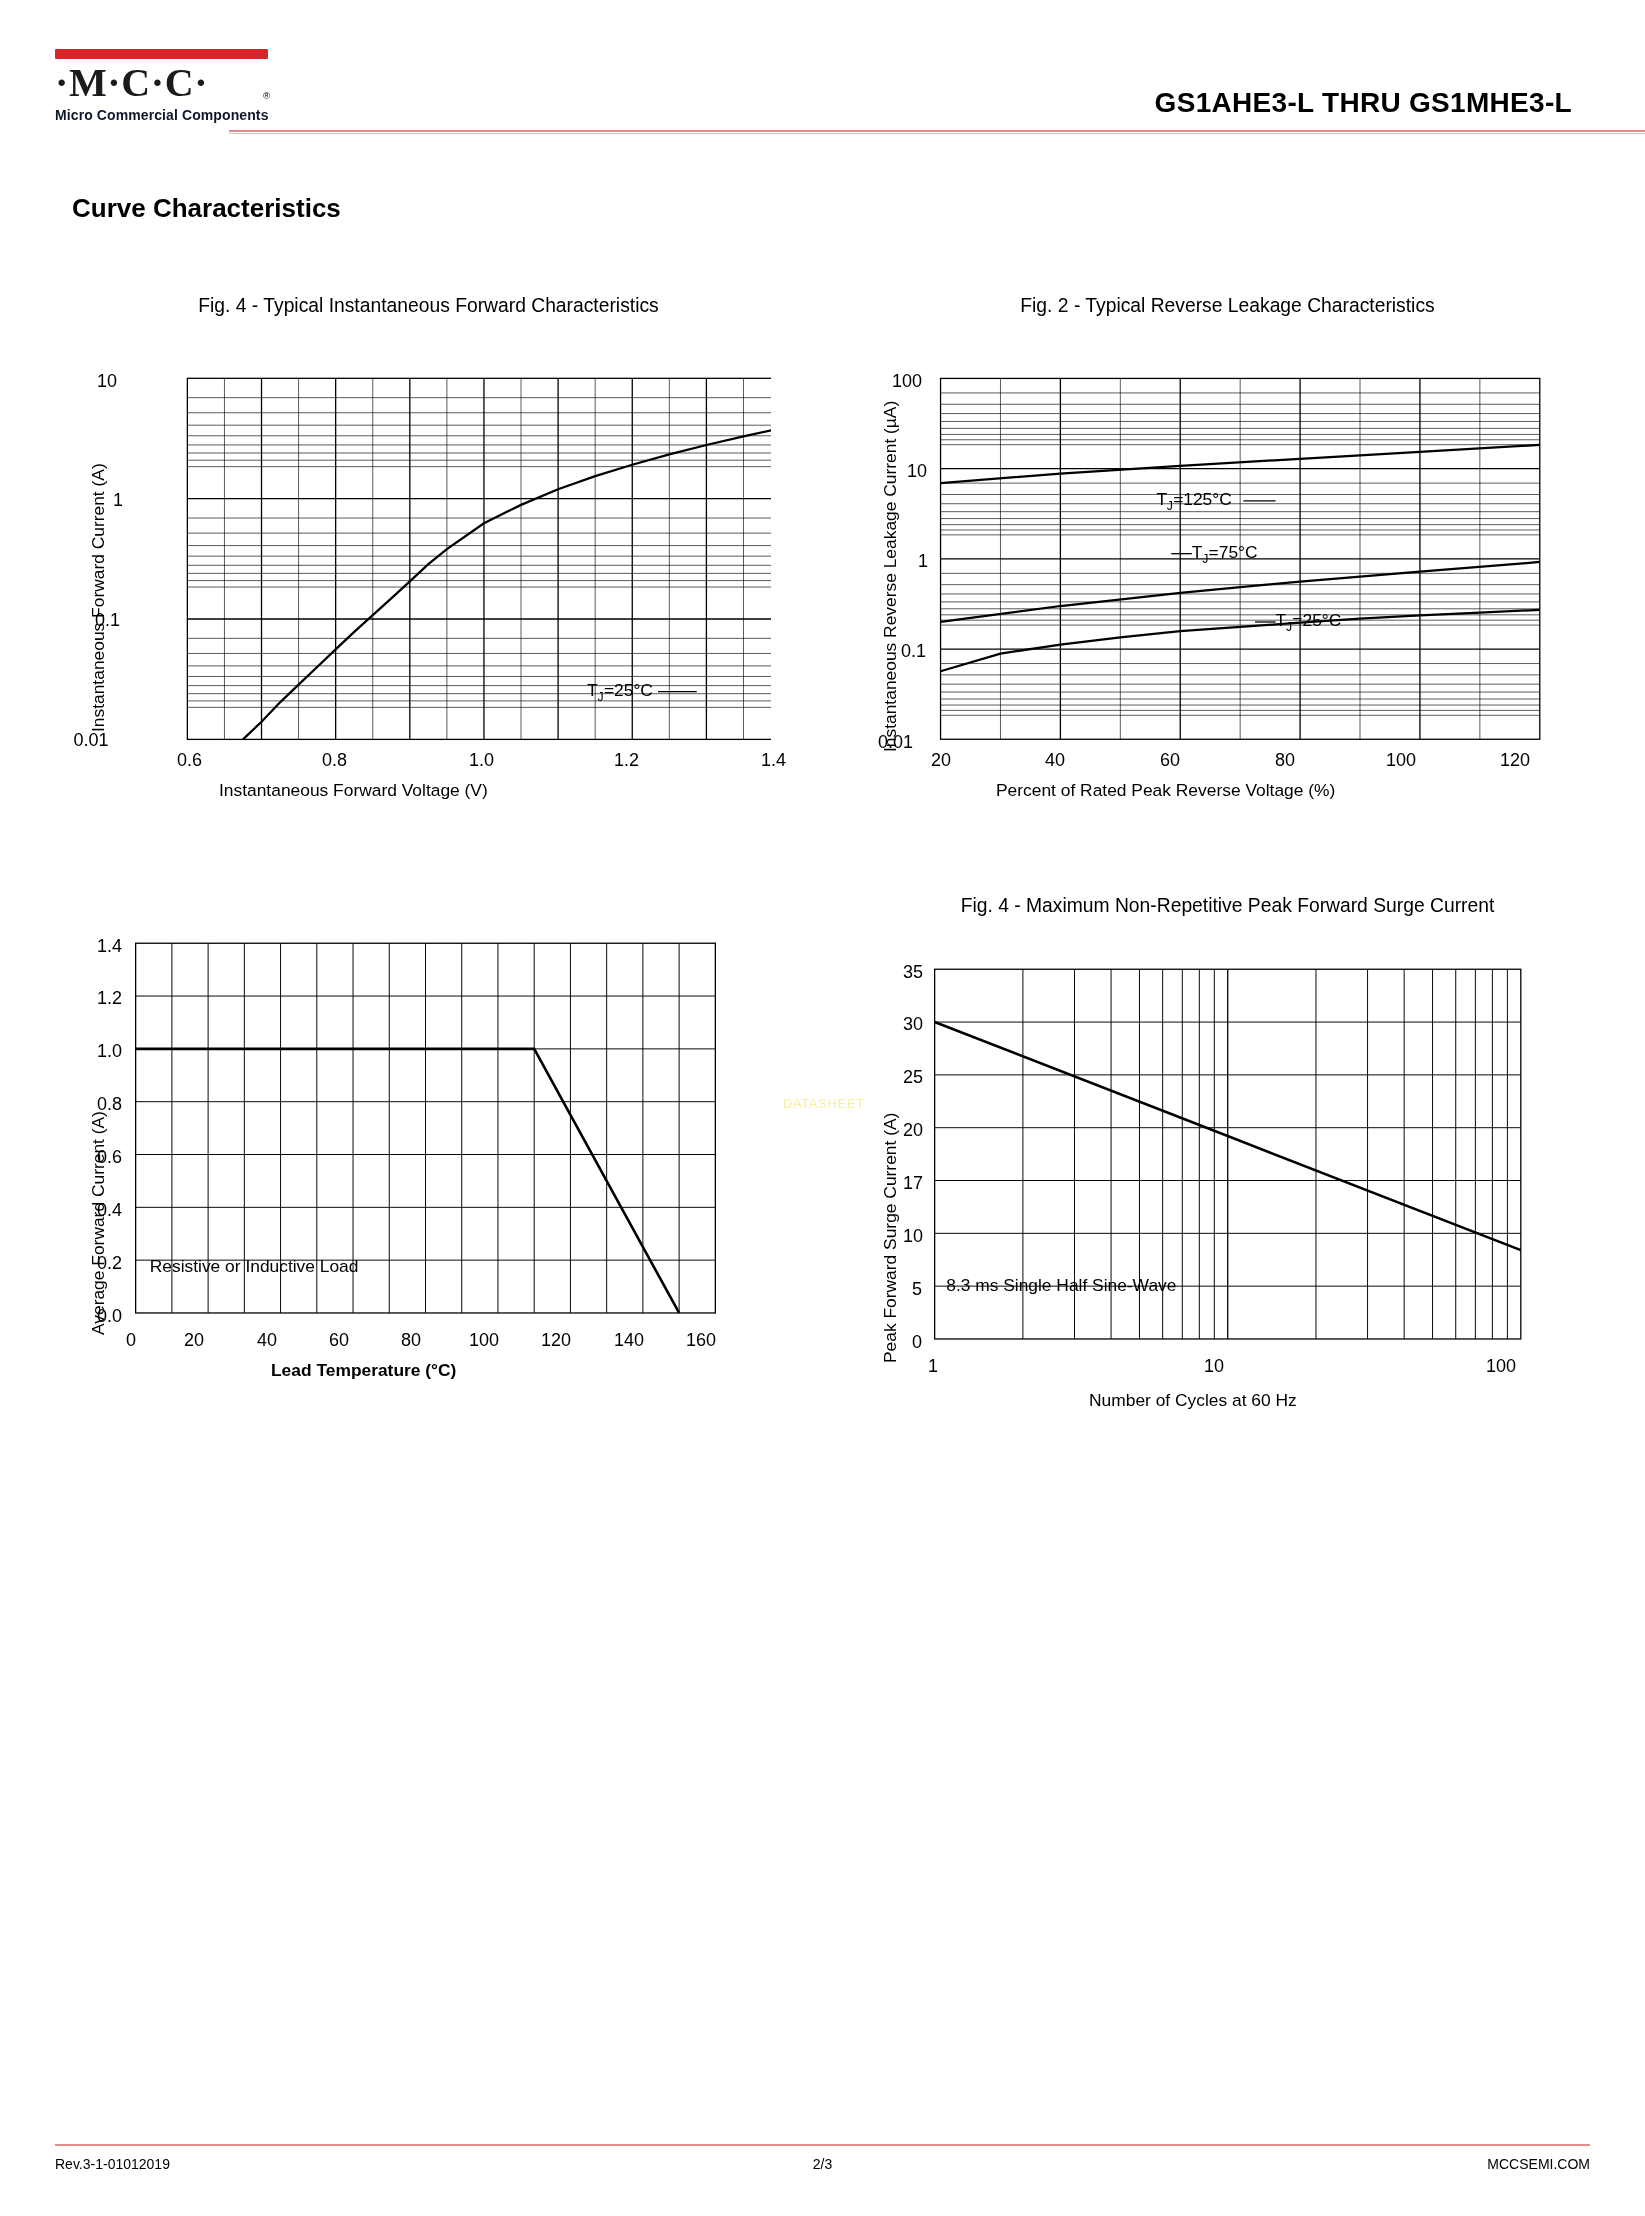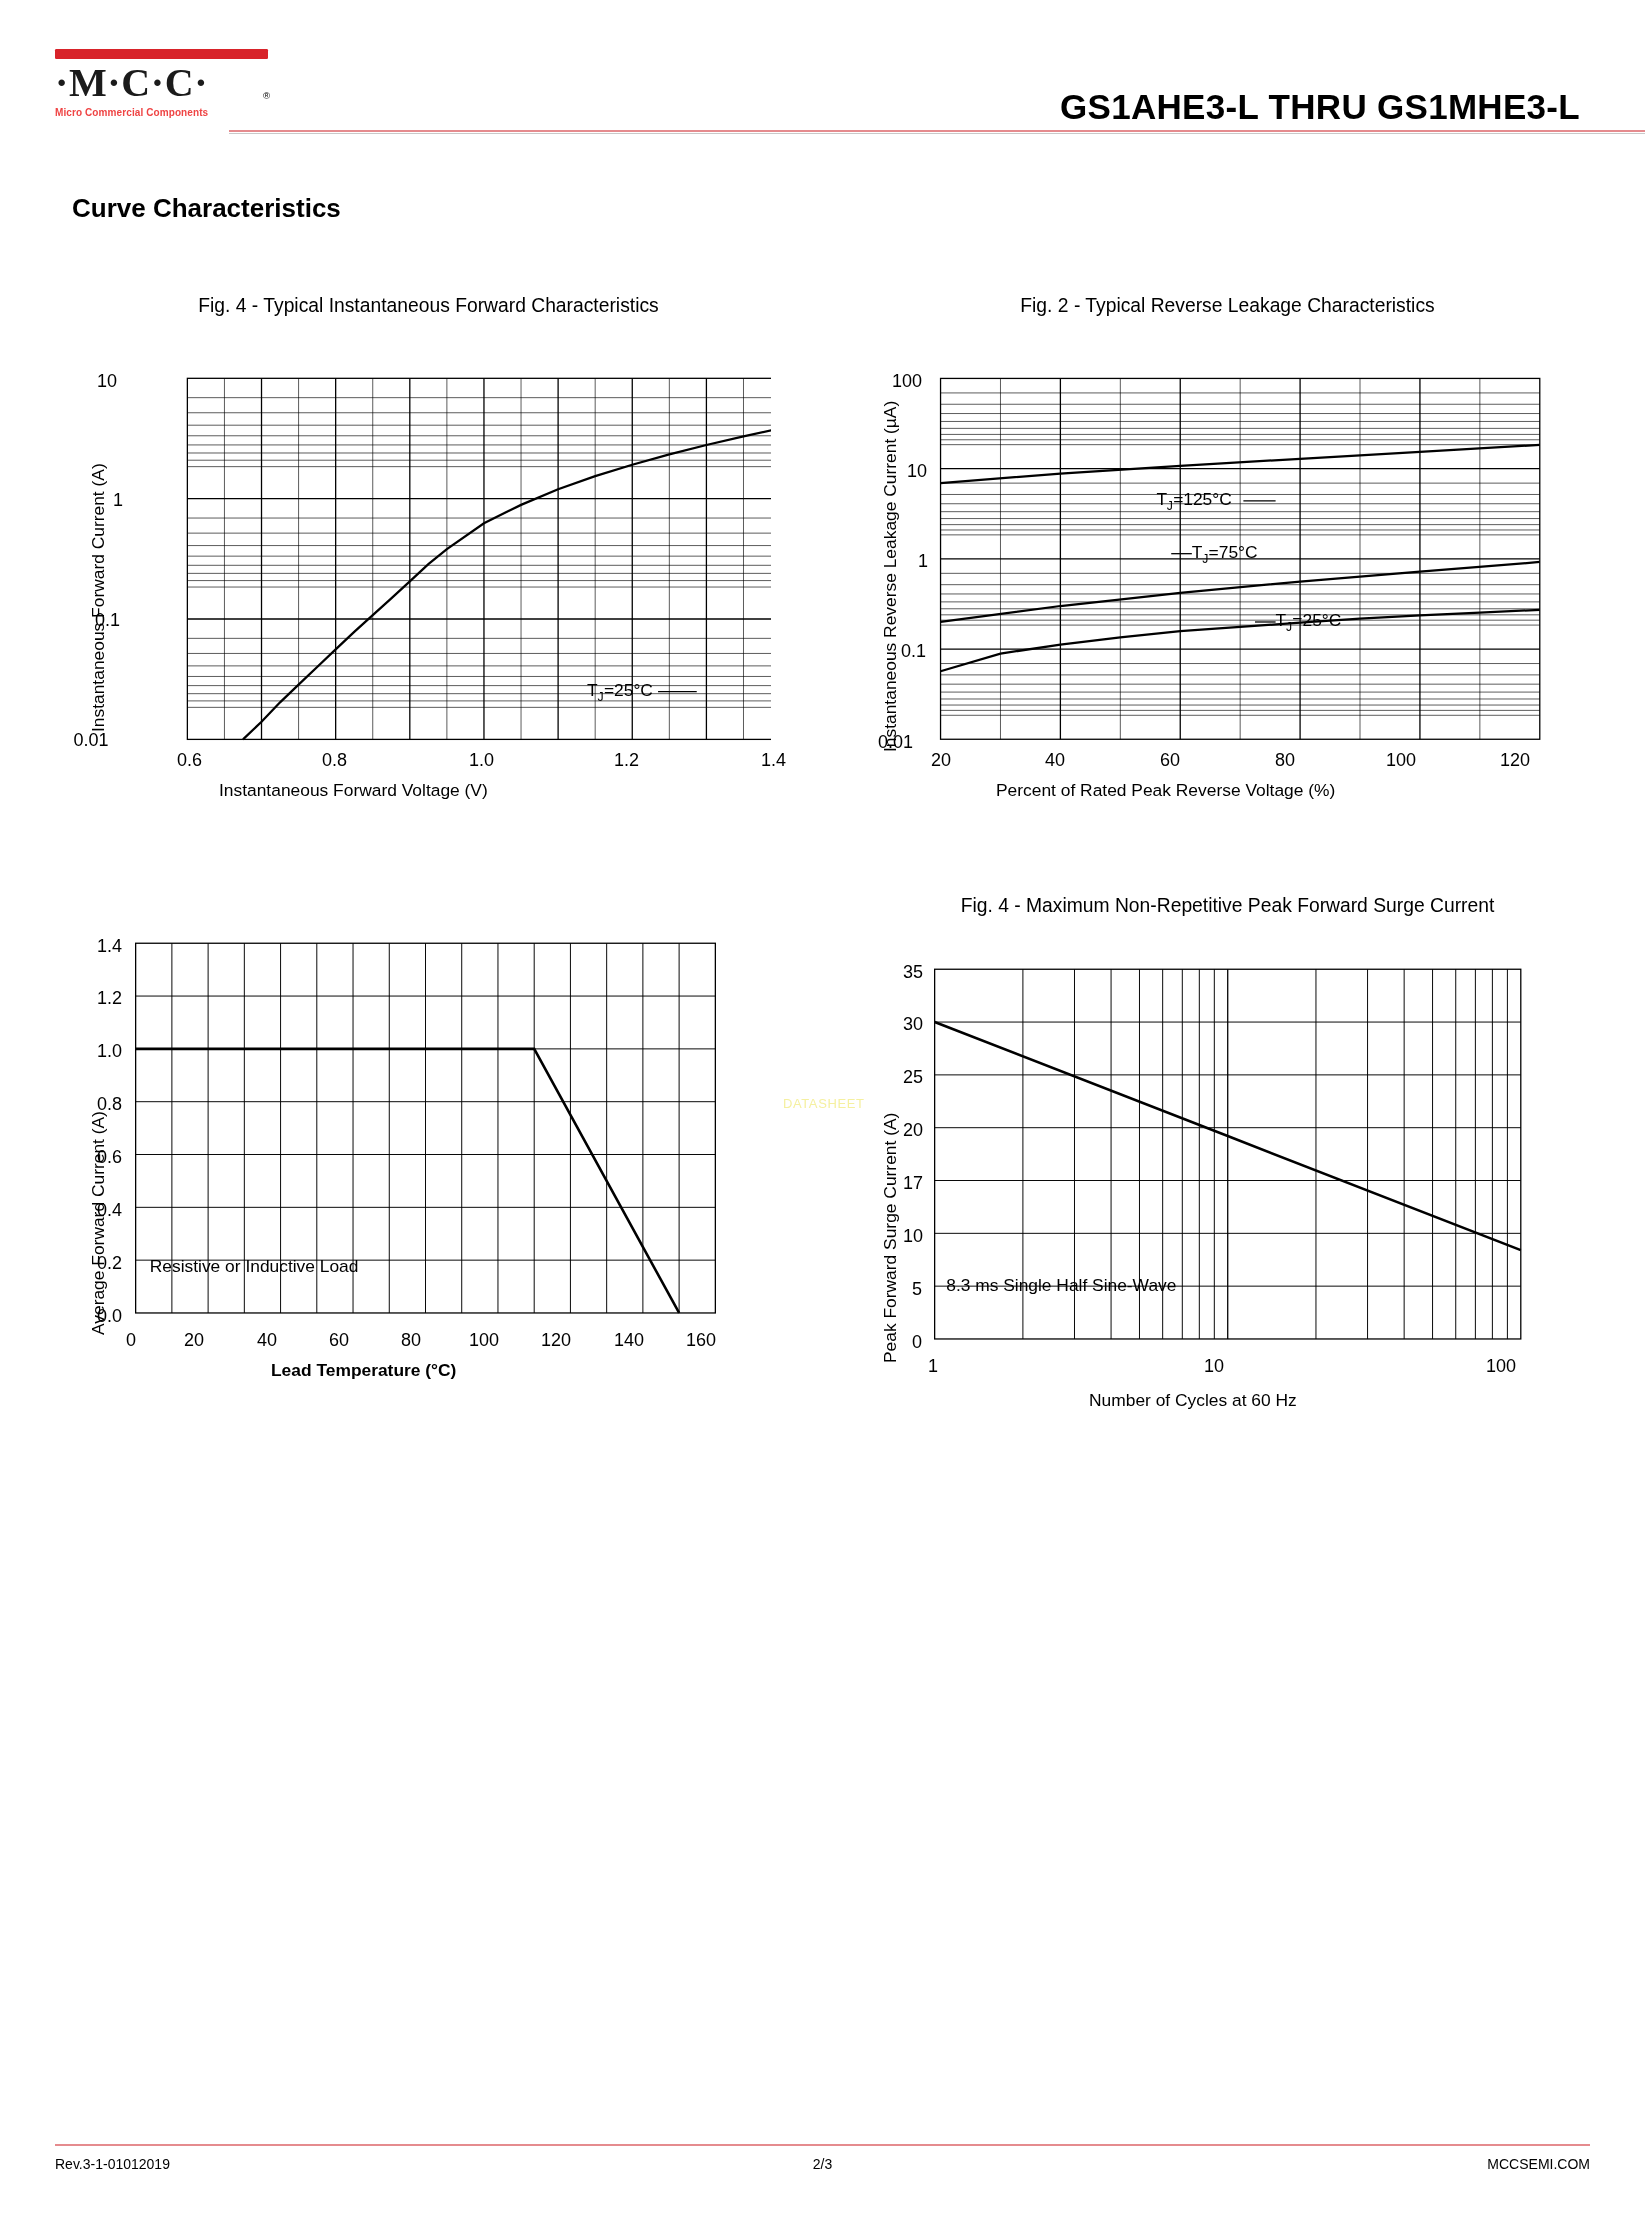--- a/index.html
+++ b/index.html
@@ -4,23 +4,23 @@
 <style>
   html, body { margin:0; padding:0; background:#ffffff; }
   body { width:1645px; height:2216px; font-family:"Liberation Sans", sans-serif; color:#000; position:relative; }
 
   
   .page { position:absolute; inset:0; }
   .header { position:absolute; left:0; top:0; width:1645px; height:142px; }
   .logo-wrap { position:absolute; left:55px; top:40px; width:219px;margin-top:9px; }
   .logo-bar { width:213px; height:10.3px; background:#d8232a; border-radius:1.3px; }
   .logo-text { font-size:40px; font-weight:bold; letter-spacing:0.6px; color:#1b1b1b; line-height:48px; font-family:"Liberation Serif", serif; }
-  .logo-sub { font-size:10px; font-weight:bold; color:#ef4444; letter-spacing:0.1px; }
+  .logo-sub { font-size:14px; font-weight:bold; color:#0f172a; letter-spacing:0.1px; }
   .logo-reg { position:absolute; left:263px; top:90px; font-size:9.7px; }
-  .header-title { position:absolute; right:65px; top:87px; font-size:35px; font-weight:bold; letter-spacing:0.3px; white-space:nowrap; }
+  .header-title { position:absolute; right:73px; top:87px; font-size:28px; font-weight:bold; letter-spacing:0.3px; white-space:nowrap; }
   .header-rule { position:absolute; left:229px; right:0px; top:130px; height:1.9px; background:#e58b8e; }
   .header-rule2 { position:absolute; left:229px; right:0px; top:133px; height:0.6px; background:#c9c9c9; }
 
   .section-title { position:absolute; left:72px; top:193px; font-size:26px; font-weight:bold; }
 
   
   .footer-rule { position:absolute; left:55px; right:55px; top:2144px; height:1.9px; background:#e58b8e; }
   .footer { position:absolute; left:55px; right:55px; top:2156px; height:26px; font-size:14px; }
   .footer .left { position:absolute; left:0; top:0; }
   .footer .center { position:absolute; left:50%; transform:translateX(-50%); top:0; }

